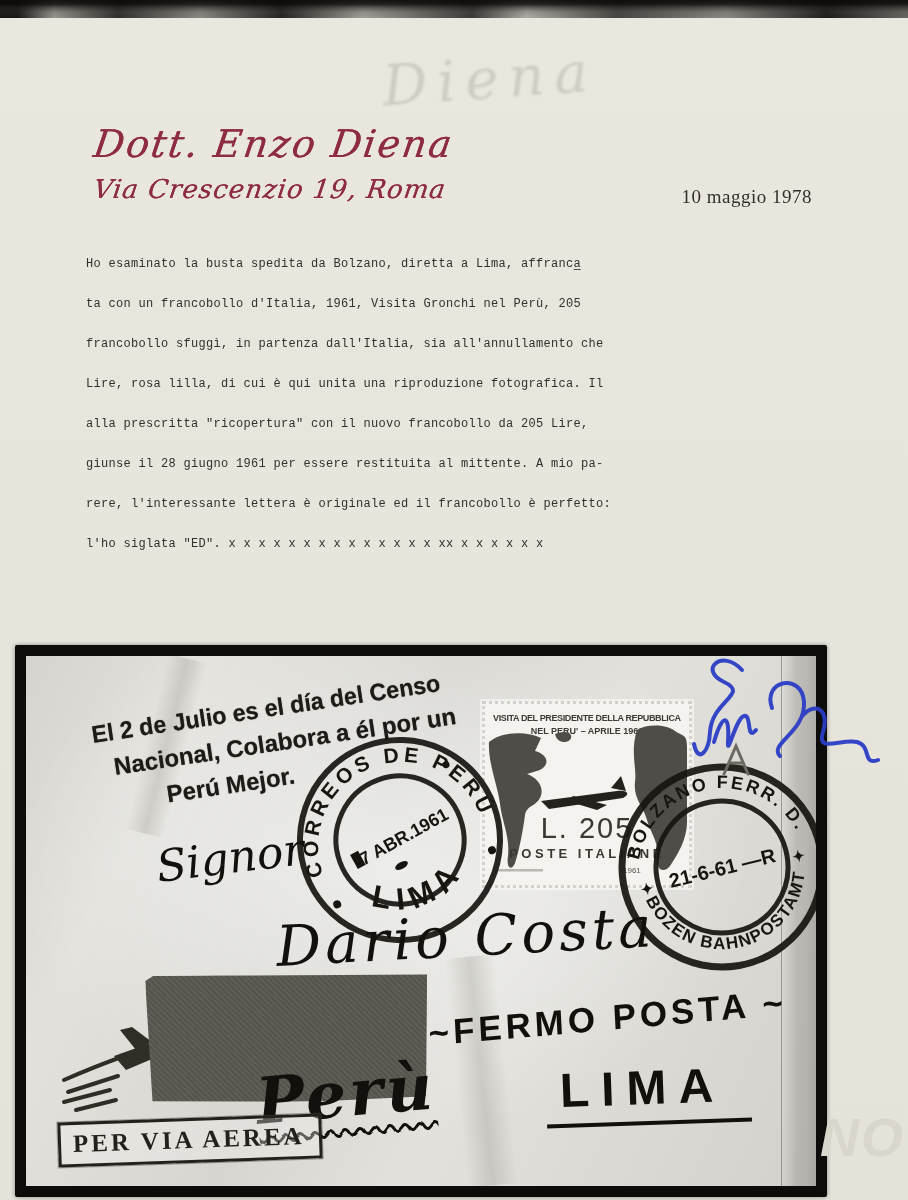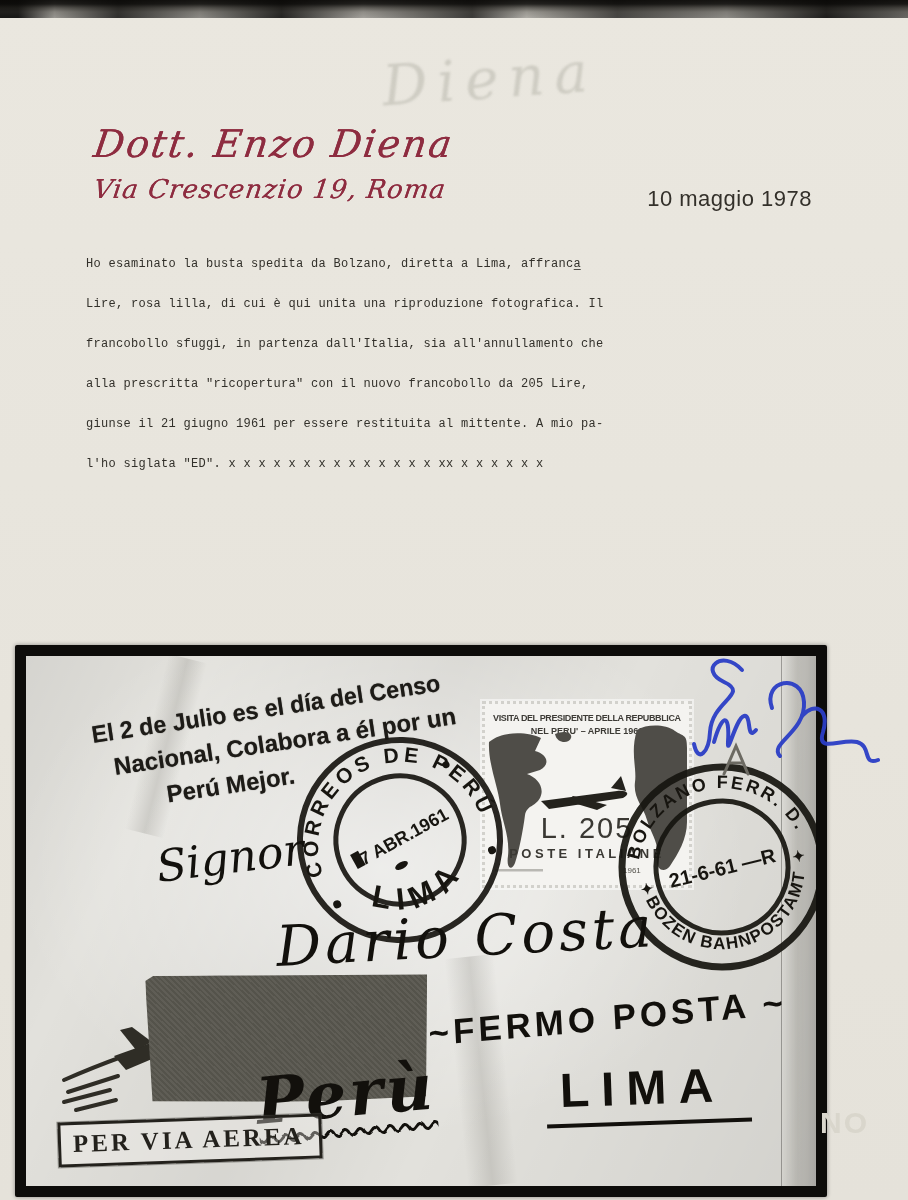--- a/index.html
+++ b/index.html
@@ -24,31 +24,31 @@
   .lh-name{
     font-family:"DejaVu Serif",serif;font-style:italic;font-size:38px;
     letter-spacing:2px;transform:skewX(-8deg);text-shadow:0 0 .4px #8e2c40;
   }
   .lh-addr{
     font-family:"DejaVu Serif",serif;font-style:italic;font-size:26px;
     letter-spacing:1px;margin-top:8px;transform:skewX(-8deg);text-shadow:0 0 .3px #8e2c40;
   }
   .cert-date{
     position:absolute;top:186px;right:96px;
-    font-family:Liberation Sans, sans-serif;font-size:22px;color:#33302a;
+    font-family:Liberation Serif, serif;font-size:19px;color:#33302a;
     letter-spacing:.5px;
   }
   .body-text{
     position:absolute;left:86px;top:244px;width:772px;color:#32302a;
     font-family:"Liberation Mono",monospace;font-size:12px;line-height:40px;
     letter-spacing:.3px;white-space:nowrap;
   }
   .ghost-no{
     position:absolute;left:820px;top:1106px;
-    font-size:30px;font-weight:bold;color:#d9d6cc;letter-spacing:2px;
+    font-size:54px;font-weight:bold;color:#d9d6cc;letter-spacing:2px;font-style:italic;
   }
   
   .photo{
     position:absolute;left:15px;top:645px;width:812px;height:552px;
     background:#0d0c0a;border-radius:2px;
     box-shadow:0 0 4px rgba(0,0,0,.4);
   }
   .envelope{
     position:absolute;left:11px;top:11px;width:790px;height:530px;overflow:hidden;
     background:
@@ -114,24 +114,26 @@
 
   <div class="letterhead">
     <div class="lh-name">Dott. Enzo Diena</div>
     <div class="lh-addr">Via Crescenzio 19, Roma</div>
   </div>
 
   <div class="cert-date">10 maggio 1978</div>
 
   <div class="body-text">
     <div>Ho esaminato la busta spedita da Bolzano, diretta a Lima, affranca̲</div>
+    <div>ta con un francobollo d'Italia, 1961, Visita Gronchi nel Perù, 205</div>
+    <div>francobollo sfuggì, in partenza dall'Italia, sia all'annullamento che</div>
     <div>Lire, rosa lilla, di cui è qui unita una riproduzione fotografica. Il</div>
-    <div>francobollo sfuggì, in partenza dall'Italia, sia all'annullamento che</div>
     <div>alla prescritta "ricopertura" con il nuovo francobollo da 205 Lire,</div>
-    <div>giunse il 21 giugno 1961 per essere restituita al mittente. A mio pa-</div>
+    <div>giunse il 28 giugno 1961 per essere restituita al mittente. A mio pa-</div>
+    <div>rere, l'interessante lettera è originale ed il francobollo è perfetto:</div>
     <div>l'ho siglata "ED". x x x x x x x x x x x x x x xx x x x x x x</div>
   </div>
 
   <div class="photo">
     <div class="envelope">
 
       <div class="crease" style="left:120px;top:0;width:40px;height:180px;transform:rotate(14deg);"></div>
       <div class="crease" style="left:430px;top:300px;width:50px;height:230px;transform:rotate(-6deg);"></div>
       <div class="flap-shading"></div>
 

